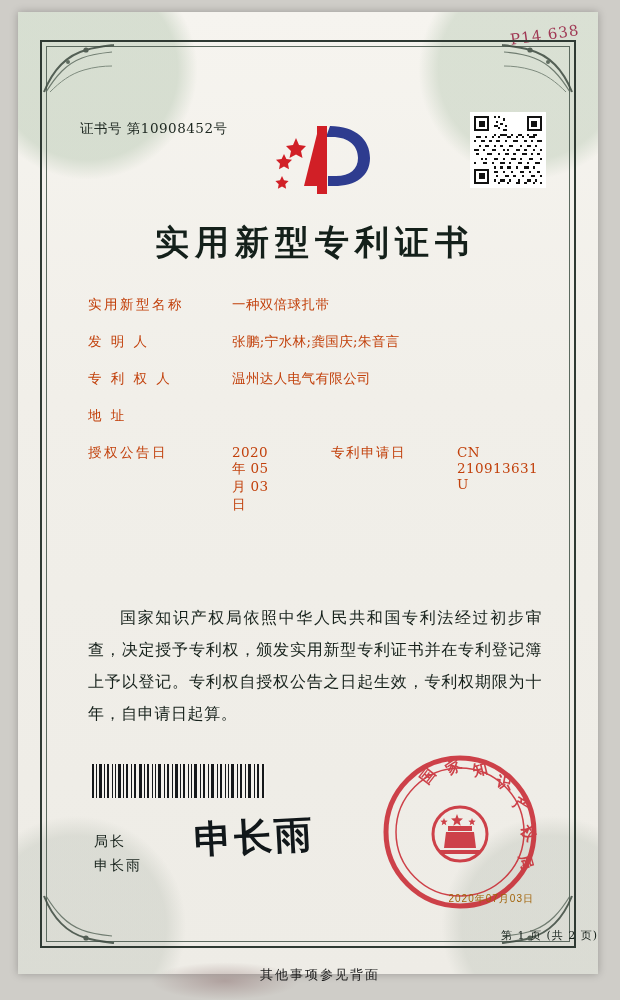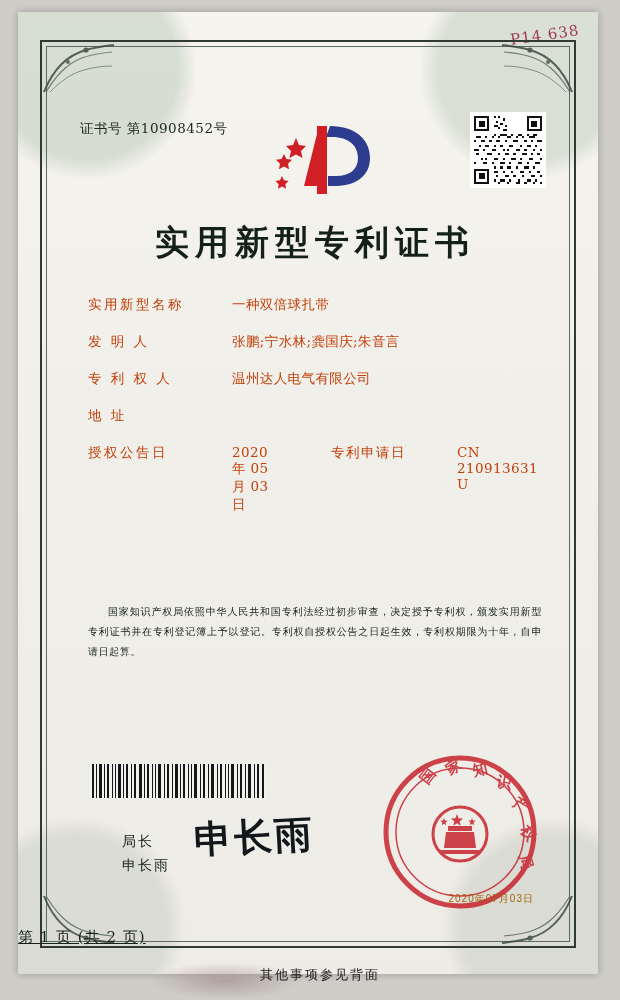--- a/index.html
+++ b/index.html
@@ -82,53 +82,53 @@
     font-size:13.5px;color:#c2410c;
   }
   .f-label{width:104px;flex:none;letter-spacing:2.5px;}
   .f-value{letter-spacing:.4px;margin-left:40px;}
   .grant-row{display:flex;align-items:baseline;}
   .grant-row .f-label2{margin-left:48px;width:86px;flex:none;letter-spacing:1.5px;}
 
   .para{
     position:absolute;left:70px;right:56px;
     font-family:"DejaVu Serif","Liberation Serif",serif;
-    font-size:10px;line-height:2.0;color:#16211b;
+    font-size:16px;line-height:2.0;color:#16211b;
     text-align:justify;text-indent:2em;letter-spacing:.6px;
   }
   .para1{top:590px;}
   .para2{top:655px;}
 
   .barcode{
     position:absolute;left:72px;top:752px;width:176px;height:34px;
   }
 
   .seal{position:absolute;right:58px;top:740px;width:160px;height:160px;}
 
   .sign-label{
     position:absolute;left:76px;top:818px;
     font-family:"DejaVu Serif","Liberation Serif",serif;
-    font-size:14px;color:#16211b;letter-spacing:2px;line-height:1.7;margin-left:28px;
+    font-size:14px;color:#16211b;letter-spacing:2px;line-height:1.7;
   }
   .signature{
     position:absolute;left:176px;top:800px;
     font-family:"DejaVu Serif","Liberation Serif",serif;
     font-size:38px;color:#11171a;letter-spacing:2px;
     transform:rotate(-3deg);
     font-weight:bold;
   }
   .seal-date{
     position:absolute;right:64px;top:880px;
     font-family:Liberation Sans, sans-serif;
     font-size:10px;color:#a16207;letter-spacing:1px;
   }
   .page-no{
-    position:absolute;left:0;right:0;top:916px;text-align:left;
-    font-family:"DejaVu Serif","Liberation Serif",serif;
-    font-size:15px;color:#16211b;letter-spacing:1px;text-decoration:underline;
+    position:absolute;left:0;right:0;top:916px;text-align:right;
+    font-family:"DejaVu Serif","Liberation Serif",serif;
+    font-size:11px;color:#16211b;letter-spacing:1px;
   }
   .footer-note{
     position:absolute;left:0;right:0;top:966px;text-align:center;
     font-family:"DejaVu Serif","Liberation Serif",serif;
     font-size:13px;color:#1a1a1a;letter-spacing:2px;padding-left:20px;
   }
   .smudge{
     position:absolute;left:150px;top:962px;width:150px;height:38px;
     background:radial-gradient(ellipse at center, rgba(140,110,110,.45) 0%, rgba(140,110,110,0) 70%);
     pointer-events:none;

